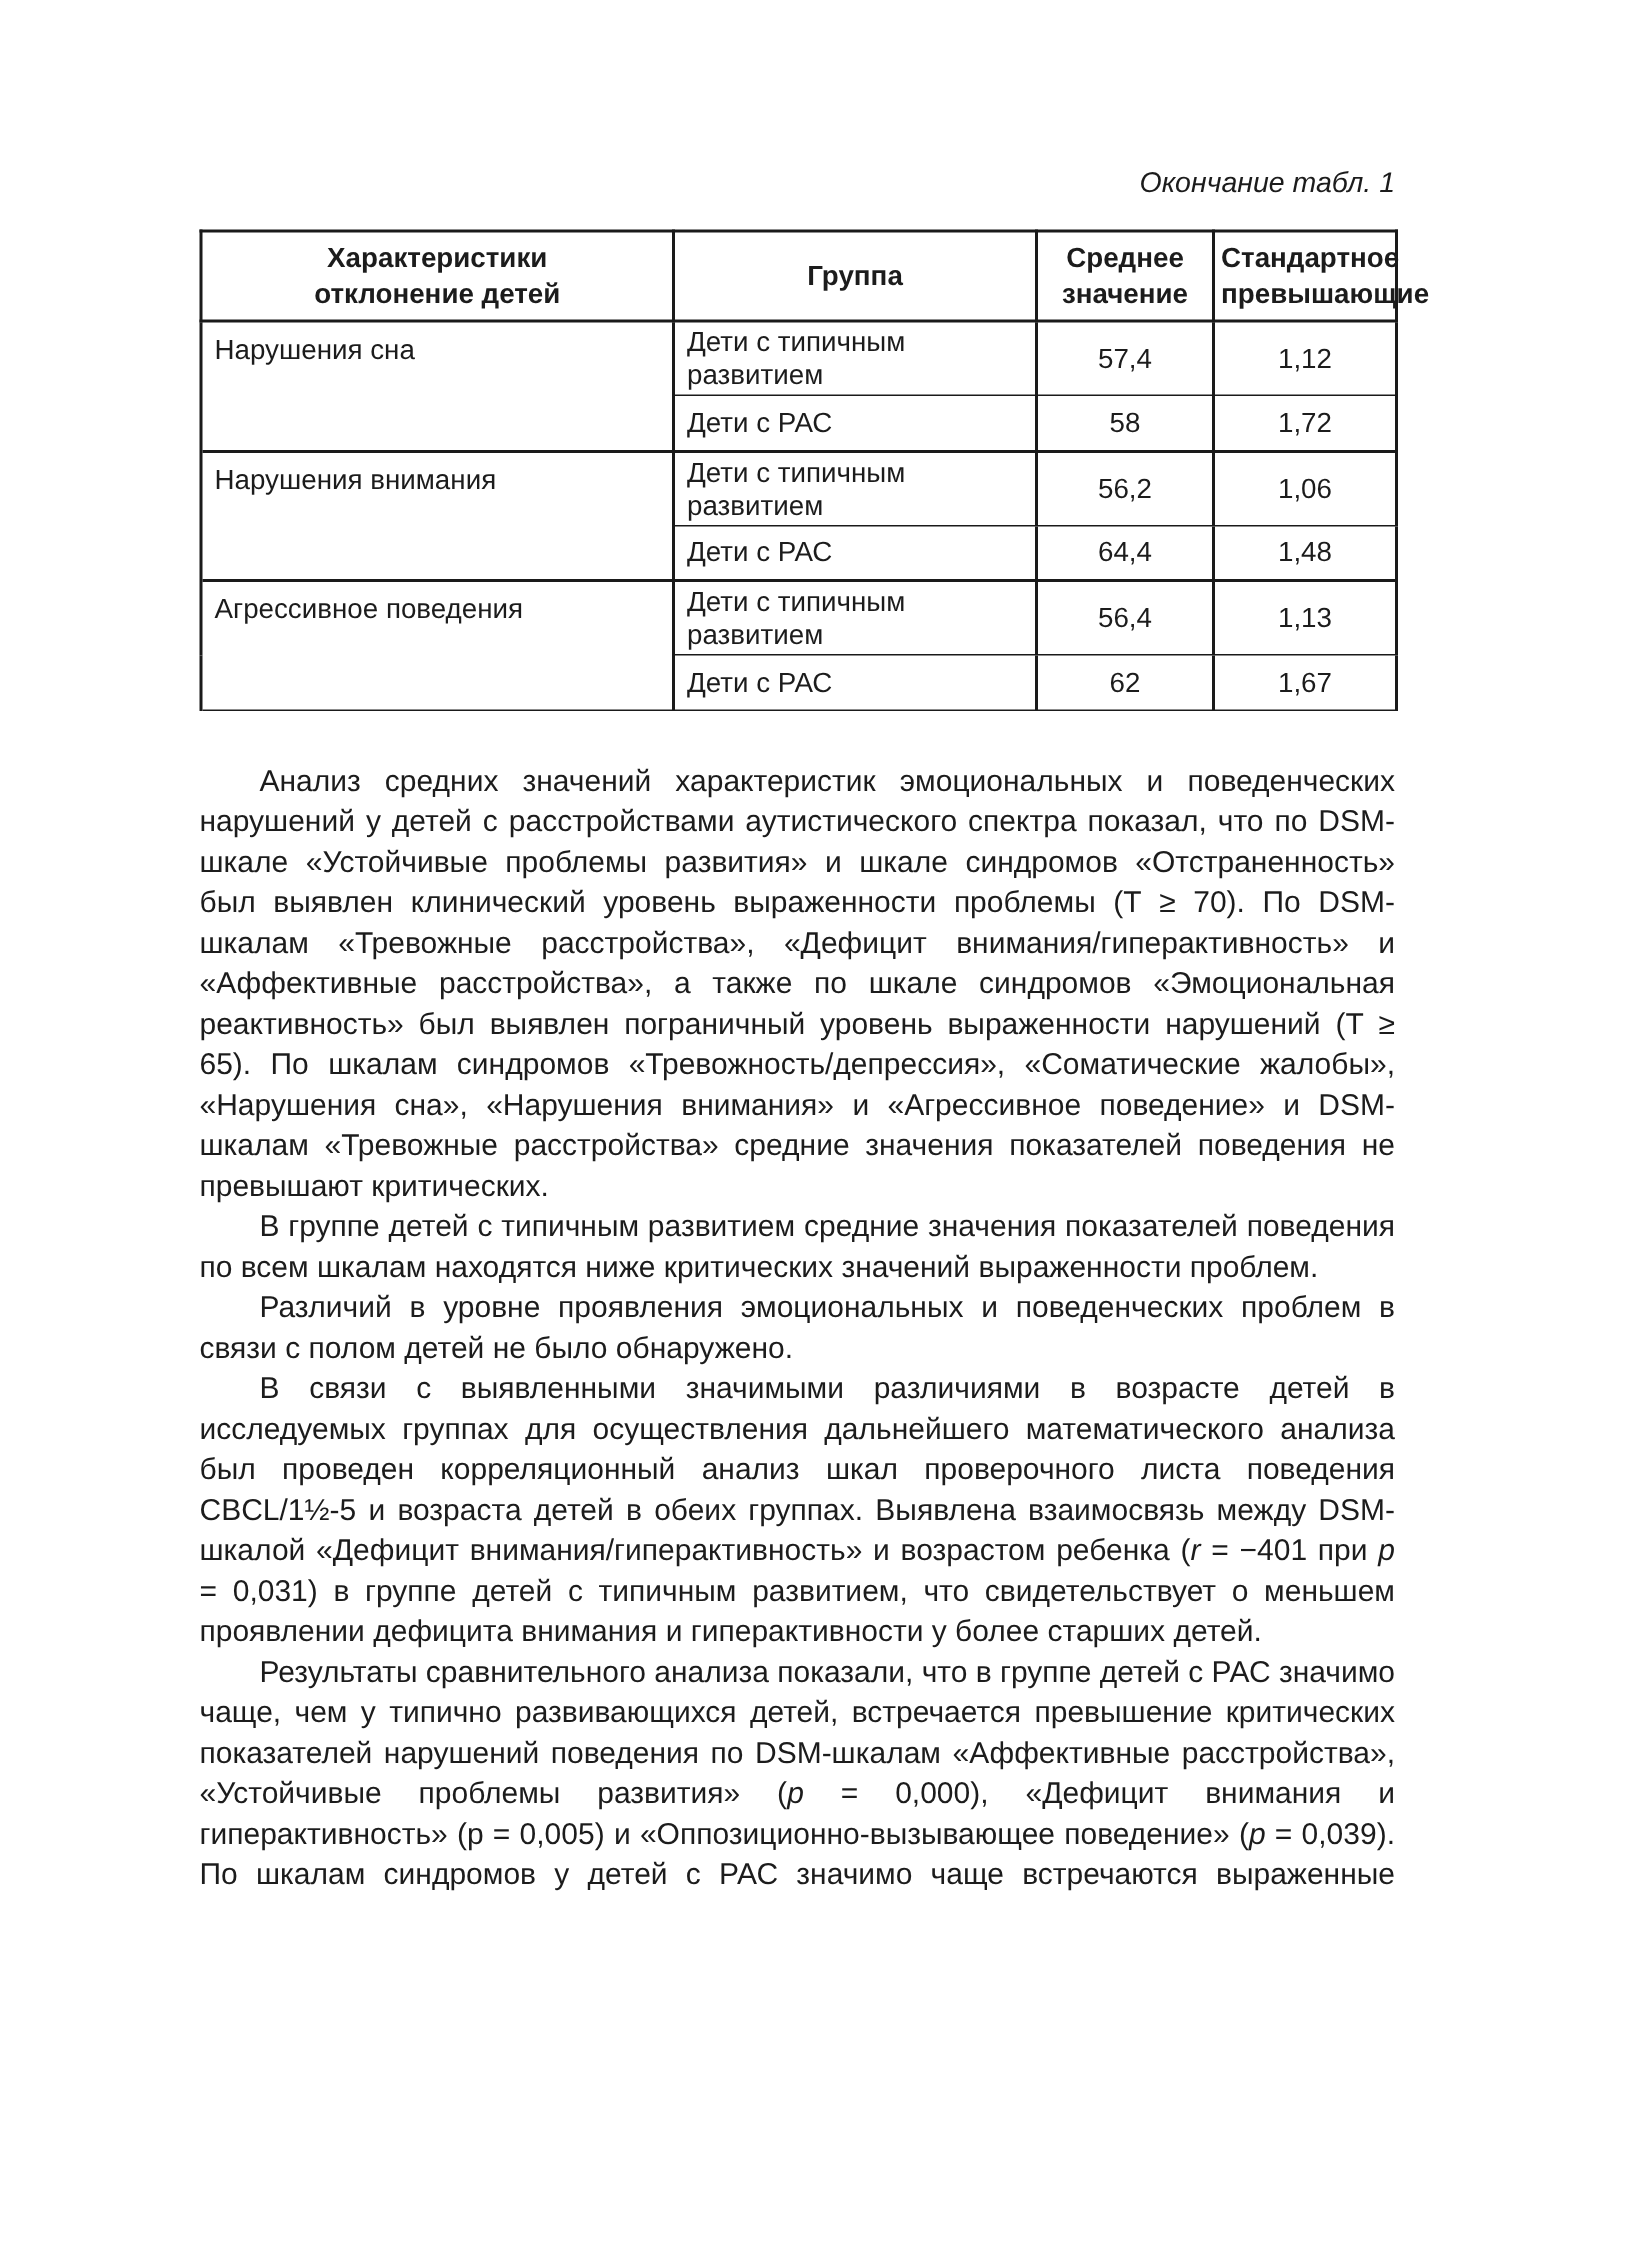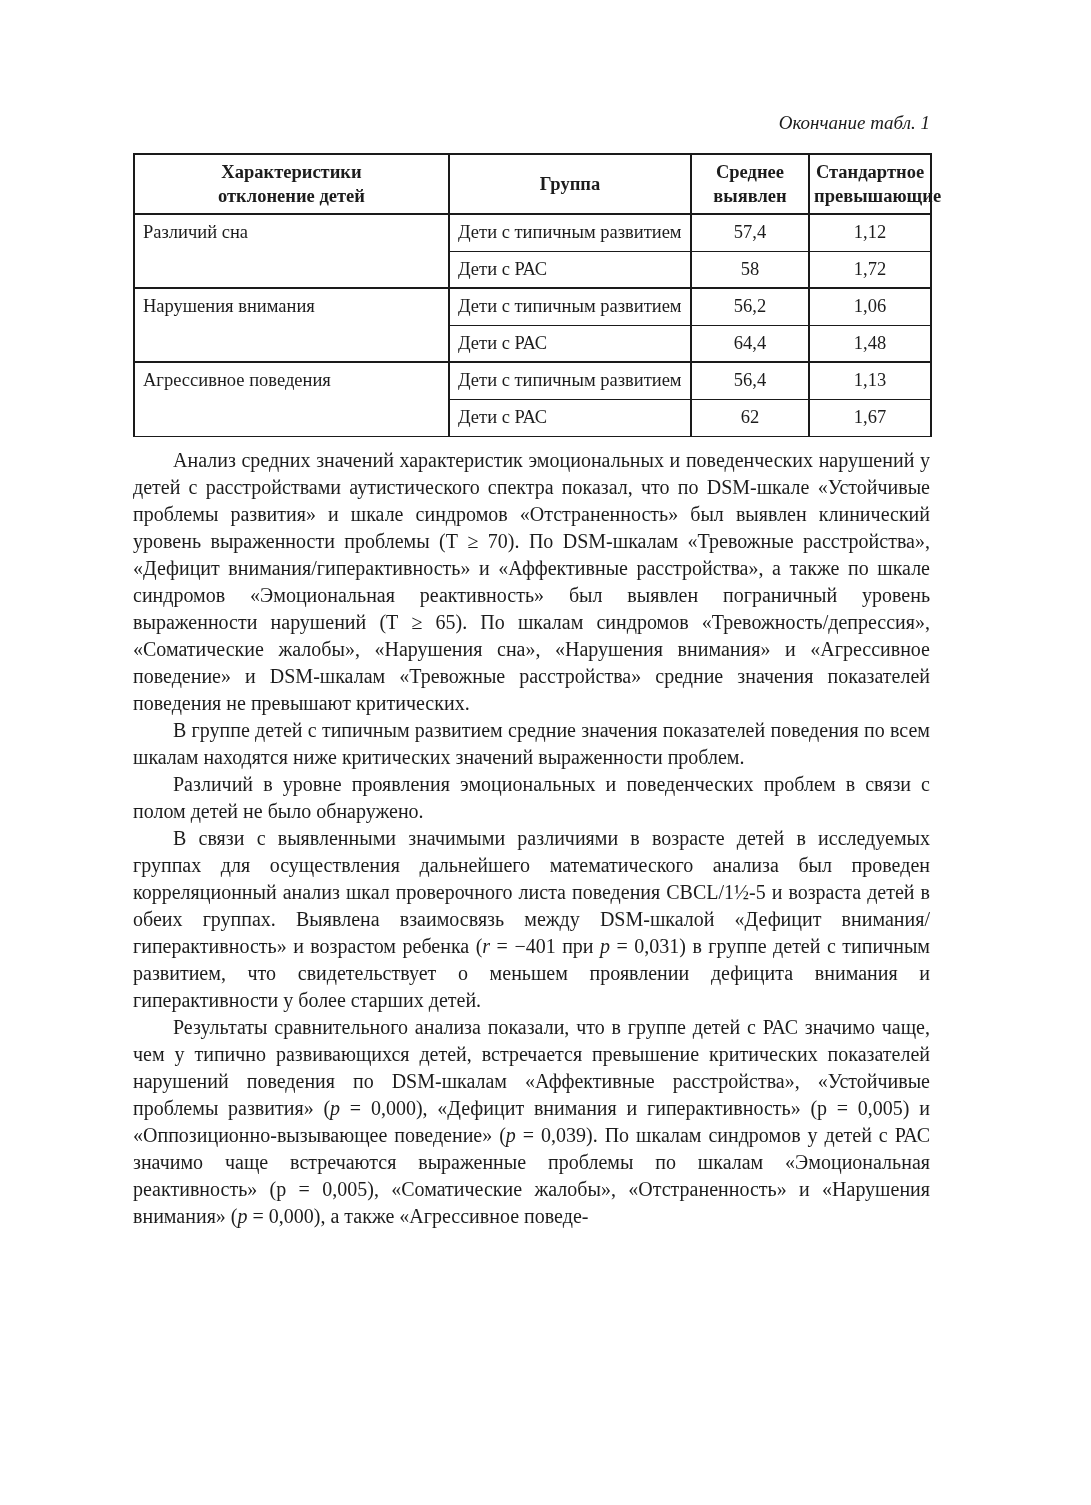--- a/index.html
+++ b/index.html
@@ -6,21 +6,21 @@
     margin: 0;
     padding: 0;
     background: #ffffff;
   }
   .page {
     position: relative;
     width: 1091px;
     height: 1262px;
     background: #ffffff;
     color: #1c1c1c;
-    font-family: Liberation Serif, serif;
+    font-family: Liberation Sans, sans-serif;
     overflow: hidden;
     box-sizing: border-box;
     padding-left: 27px;
   }
   .content {
     position: absolute;
     left: 133px;
     width: 797px;
     top: 0;
   }
@@ -73,21 +73,21 @@
     border-top-width: 2px;
   }
   table.data-table td.char-cell {
     vertical-align: top;
     padding-top: 7px;
     text-align: left;
   }
   table.data-table td.group-cell { text-align: left; }
   table.data-table td.num-cell { text-align: center; }
   .body-text {
-    margin-top: 10px;
+    margin-top: 34px;
     font-size: 20px;
     line-height: 27px;
     text-align: justify;
   }
   .body-text p {
     margin: 0;
     text-indent: 40px;
   }
   .it { font-style: italic; }
   .footer {
@@ -122,30 +122,30 @@
       </colgroup>
       <thead>
         <tr>
           <th class="col-char">
             <span class="hdr-inner">Характеристики отклонение детей</span>
           </th>
           <th>
             <span class="hdr-inner">Группа</span>
           </th>
           <th>
-            <span class="hdr-inner">Среднее выявлен</span>
+            <span class="hdr-inner">Среднее значение</span>
           </th>
           <th>
             <span class="hdr-inner">Стандартное превышающие</span>
           </th>
         </tr>
       </thead>
       <tbody>
           <tr class="group-start">
-            <td rowspan="2" class="char-cell">Различий сна</td>
+            <td rowspan="2" class="char-cell">Нарушения сна</td>
             <td class="group-cell">Дети с типичным развитием</td>
             <td class="num-cell">57,4</td>
             <td class="num-cell">1,12</td>
           </tr>
           <tr>
             <td class="group-cell">Дети с РАС</td>
             <td class="num-cell">58</td>
             <td class="num-cell">1,72</td>
           </tr>
           <tr class="group-start">

